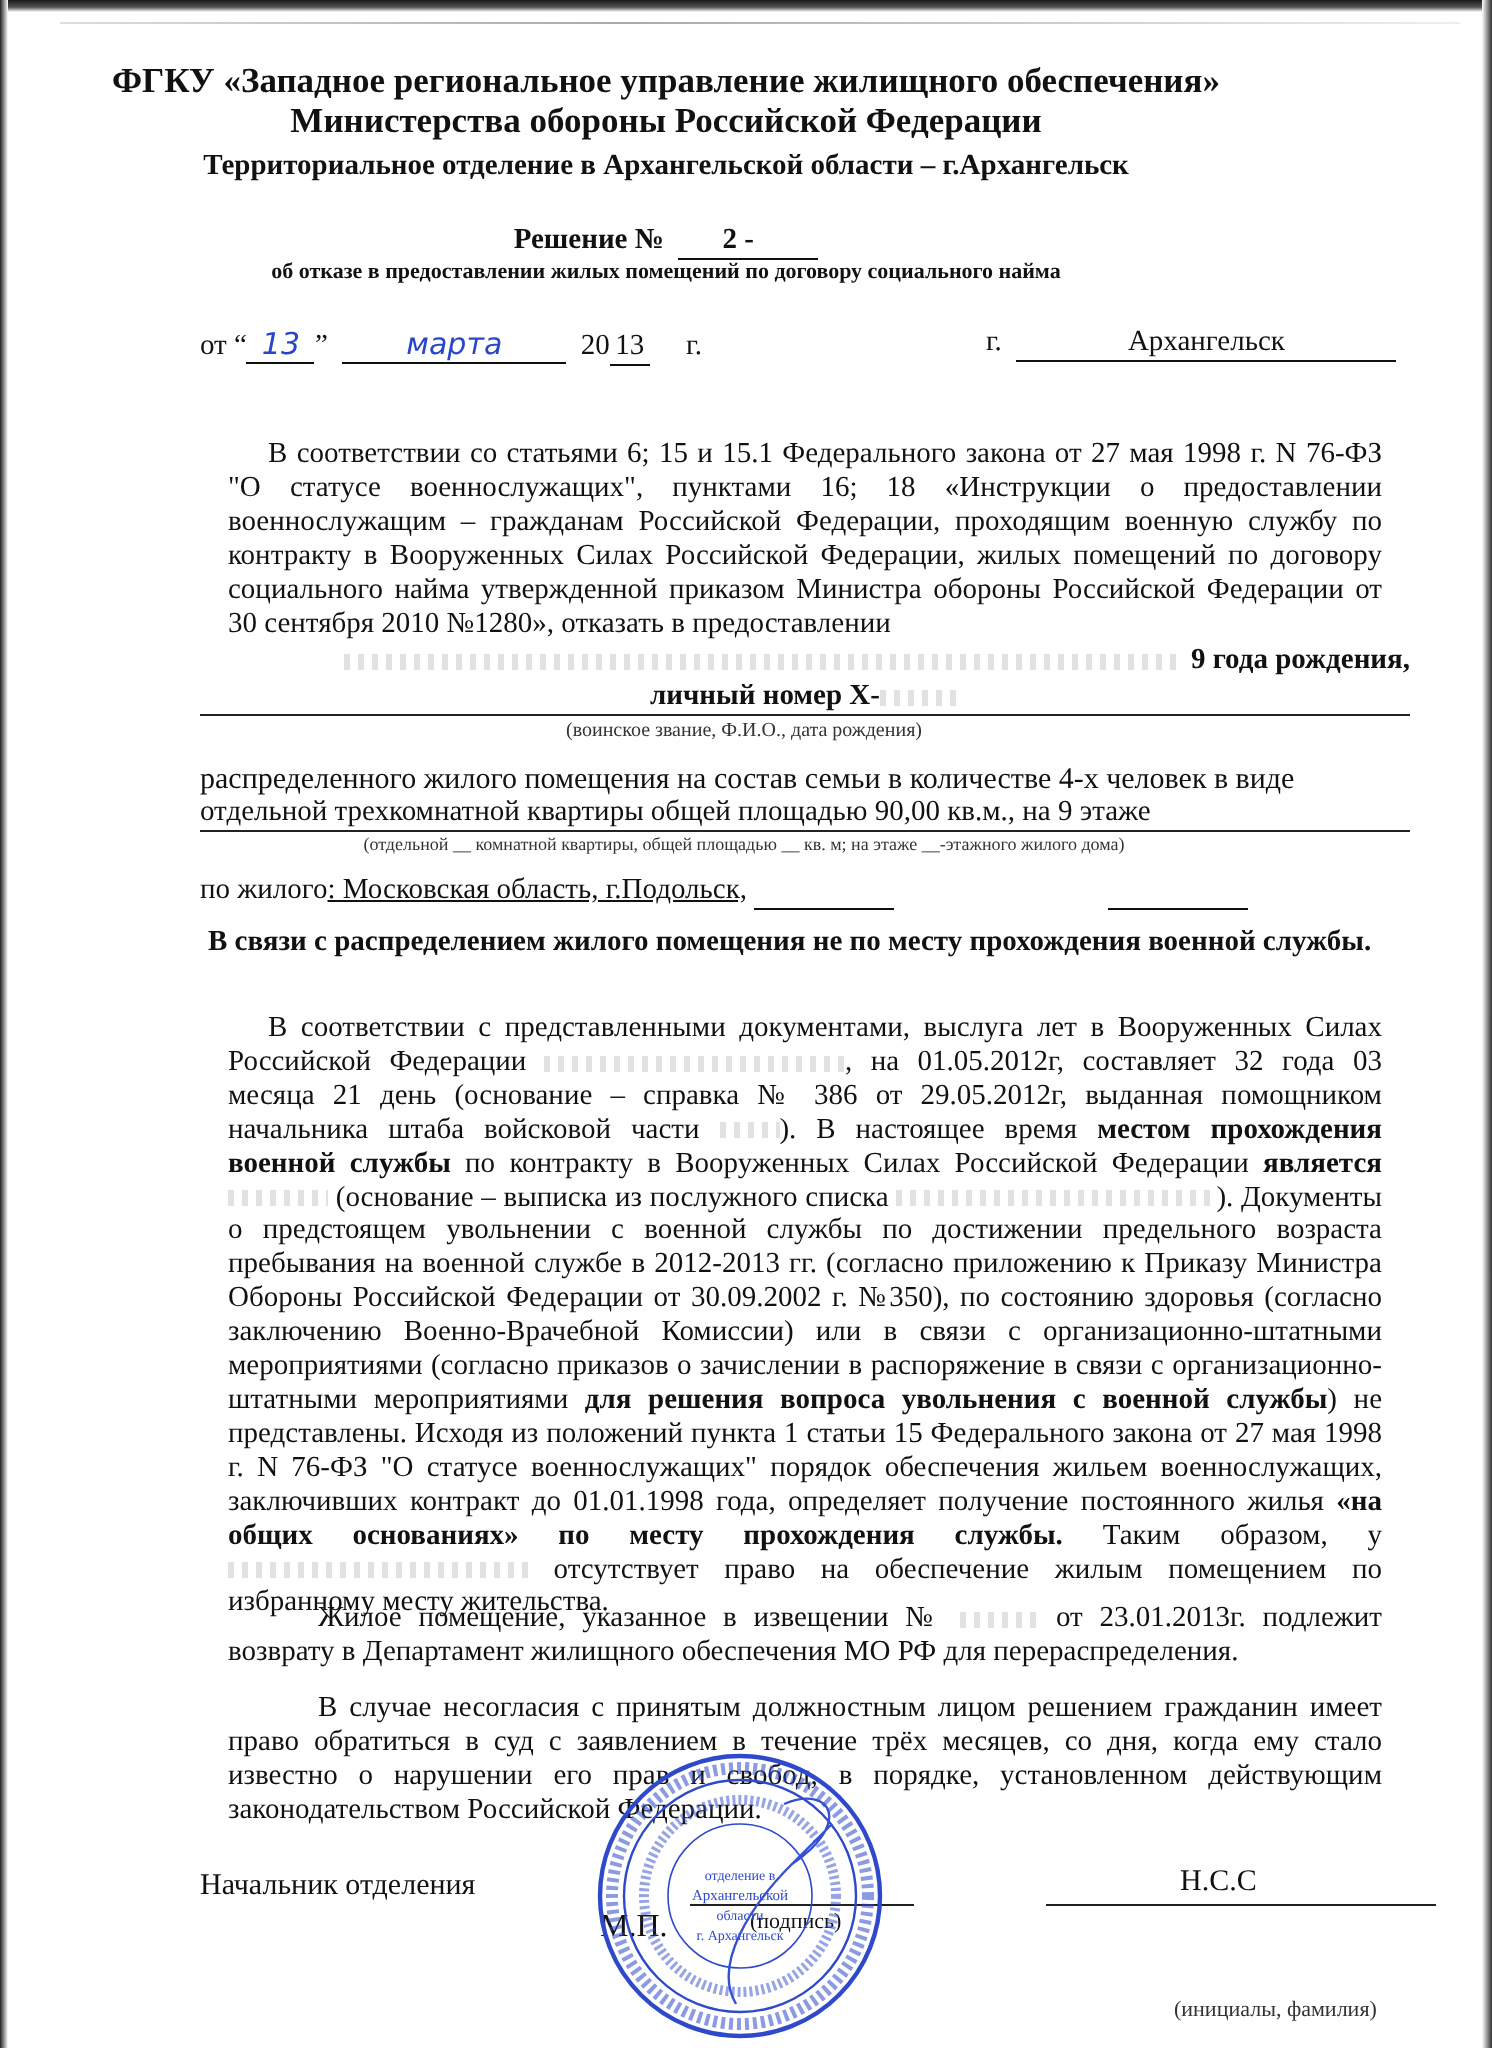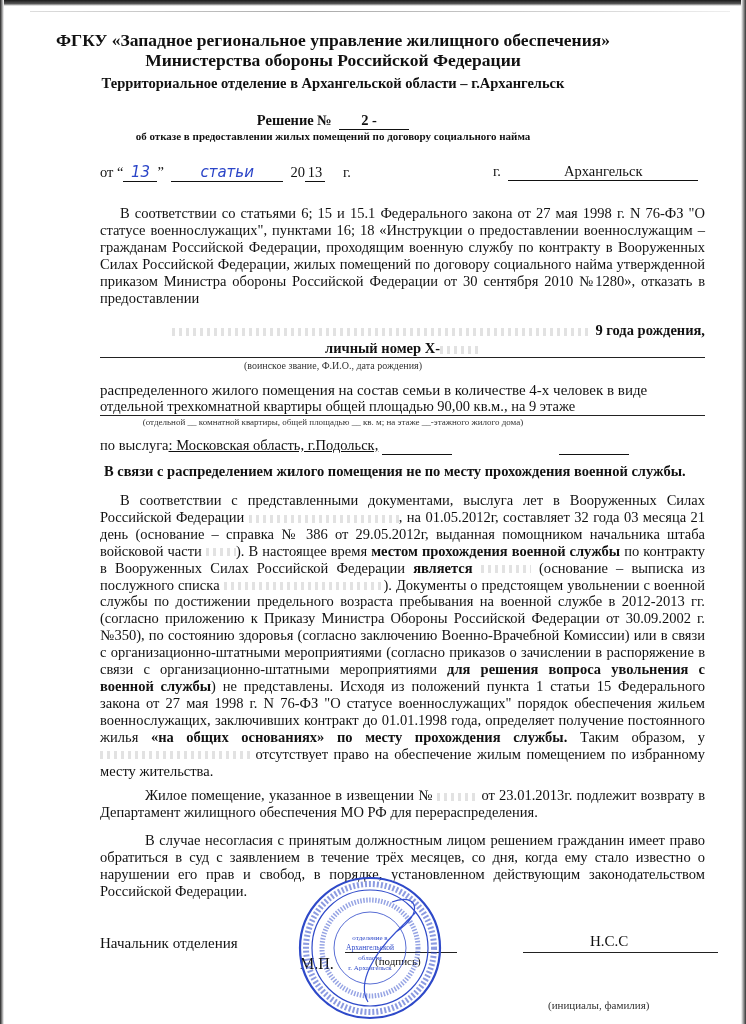--- a/index.html
+++ b/index.html
@@ -37,28 +37,28 @@
   }
   .dec-sub { top: 130px; font-size: 11px; font-weight: bold; }
   .date-row { top: 163px; left: 100px; font-size: 14.5px; }
   .hand { font-family: "DejaVu Sans", sans-serif; font-style: italic; color: #2b45c8; font-size: 15px; }
   .uline { display: inline-block; border-bottom: 1px solid #111; text-align: center; }
   .city-row { top: 163px; left: 493px; font-size: 14.5px; }
   .para {
     position: absolute; left: 100px; width: 605px;
     font-size: 14.5px; line-height: 16.9px; text-align: justify;
   }
-  .para p { margin: 0; }
+  .para p { margin: 14px; }
   .indent { text-indent: 20px; }
   .indent2 { text-indent: 45px; }
   .blurred { display: inline-block; color: transparent; background: repeating-linear-gradient(90deg, #e2e2e2 0 3px, transparent 3px 7px); height: 8px; vertical-align: middle; }
   .person-line { top: 322px; left: 100px; width: 605px; text-align: right; font-size: 14.5px; font-weight: bold; }
   .person-line2 { top: 340px; left: 100px; width: 605px; text-align: center; font-size: 14.5px; font-weight: bold; }
   .rule { position: absolute; left: 100px; width: 605px; height: 1px; background: #222; }
-  .caption { font-size: 10px; color: #333; }
+  .caption { font-size: 10px; color: #333; padding-left: 39px; }
   .bold { font-weight: bold; }
   .stamp {
     position: absolute; left: 296px; top: 872px; width: 148px; height: 148px;
   }
   .sig-row { top: 935px; left: 100px; font-size: 15px; }
   .sig-line { position: absolute; top: 952px; left: 345px; width: 112px; height: 1px; background: #222; }
   .name-row { top: 933px; left: 523px; font-size: 15px; }
   .name-line { position: absolute; top: 952px; left: 523px; width: 195px; height: 1px; background: #222; }
 </style>
 </head>
@@ -74,21 +74,21 @@
 <div class="abs center hdr3">Территориальное отделение в Архангельской области – г.Архангельск</div>
 
 <div class="abs center dec-title">
   <span>Решение №</span>
   &nbsp;<span class="num">2  -</span>
 </div>
 <div class="abs center dec-sub">об отказе в предоставлении жилых помещений по договору социального найма</div>
 
 <div class="abs date-row">
   <span>от “</span><span class="uline hand" style="width:34px">13</span><span>”</span>
-  &nbsp;<span class="uline hand" style="width:112px">статьи</span>
+  &nbsp;<span class="uline hand" style="width:112px">марта</span>
   &nbsp;<span>20</span><span class="uline" style="width:20px">13</span>
   &nbsp;&nbsp;&nbsp;&nbsp;<span>г.</span>
 </div>
 <div class="abs city-row">
   <span>г.</span>
   &nbsp;<span class="uline" style="width:190px">Архангельск</span>
 </div>
 
 <div class="para" style="top:205px;">
   <p class="indent">В соответствии со статьями 6;  15 и 15.1  Федерального закона от 27  мая  1998 г.  N 76-ФЗ "О статусе военнослужащих", пунктами 16;   18   «Инструкции о предоставлении военнослужащим – гражданам Российской Федерации, проходящим военную службу по контракту в Вооруженных Силах Российской Федерации, жилых помещений по договору социального найма утвержденной приказом Министра обороны Российской Федерации от 30 сентября 2010 №1280», отказать в предоставлении</p>
@@ -103,21 +103,21 @@
 </div>
 <div class="rule" style="top:357px;"></div>
 <div class="abs center caption" style="top:360px;">(воинское звание, Ф.И.О., дата рождения)</div>
 
 <div class="abs" style="top:382px; left:100px; font-size:15px;">распределенного жилого помещения на состав семьи в количестве 4-х человек в виде</div>
 <div class="abs" style="top:398px; left:100px; font-size:14.5px;">отдельной  трехкомнатной квартиры общей площадью  90,00  кв.м., на 9 этаже</div>
 <div class="rule" style="top:415px;"></div>
 <div class="abs center caption" style="top:417px; font-size:9px;">(отдельной __ комнатной квартиры, общей площадью __ кв. м; на этаже __-этажного жилого дома)</div>
 
 <div class="abs" style="top:437px; left:100px; font-size:14.5px;">
-  <span>по выслуга</span><span style="text-decoration:underline;">: Московская область, г.Подольск,</span>
+  <span>по жилого</span><span style="text-decoration:underline;">: Московская область, г.Подольск,</span>
   <span class="uline" style="width:70px;">&nbsp;</span>
   <span style="display:inline-block;width:100px;"></span>
   <span class="uline" style="width:70px;">&nbsp;</span>
 </div>
 
 <div class="abs" style="top:463px; left:104px; font-size:14.5px; font-weight:bold;">В связи с распределением жилого помещения не по месту прохождения военной службы.</div>
 
 <div class="para" style="top:492px;">
   <p class="indent">
     <span>В соответствии с представленными документами, выслуга лет в Вооруженных Силах Российской Федерации</span>

